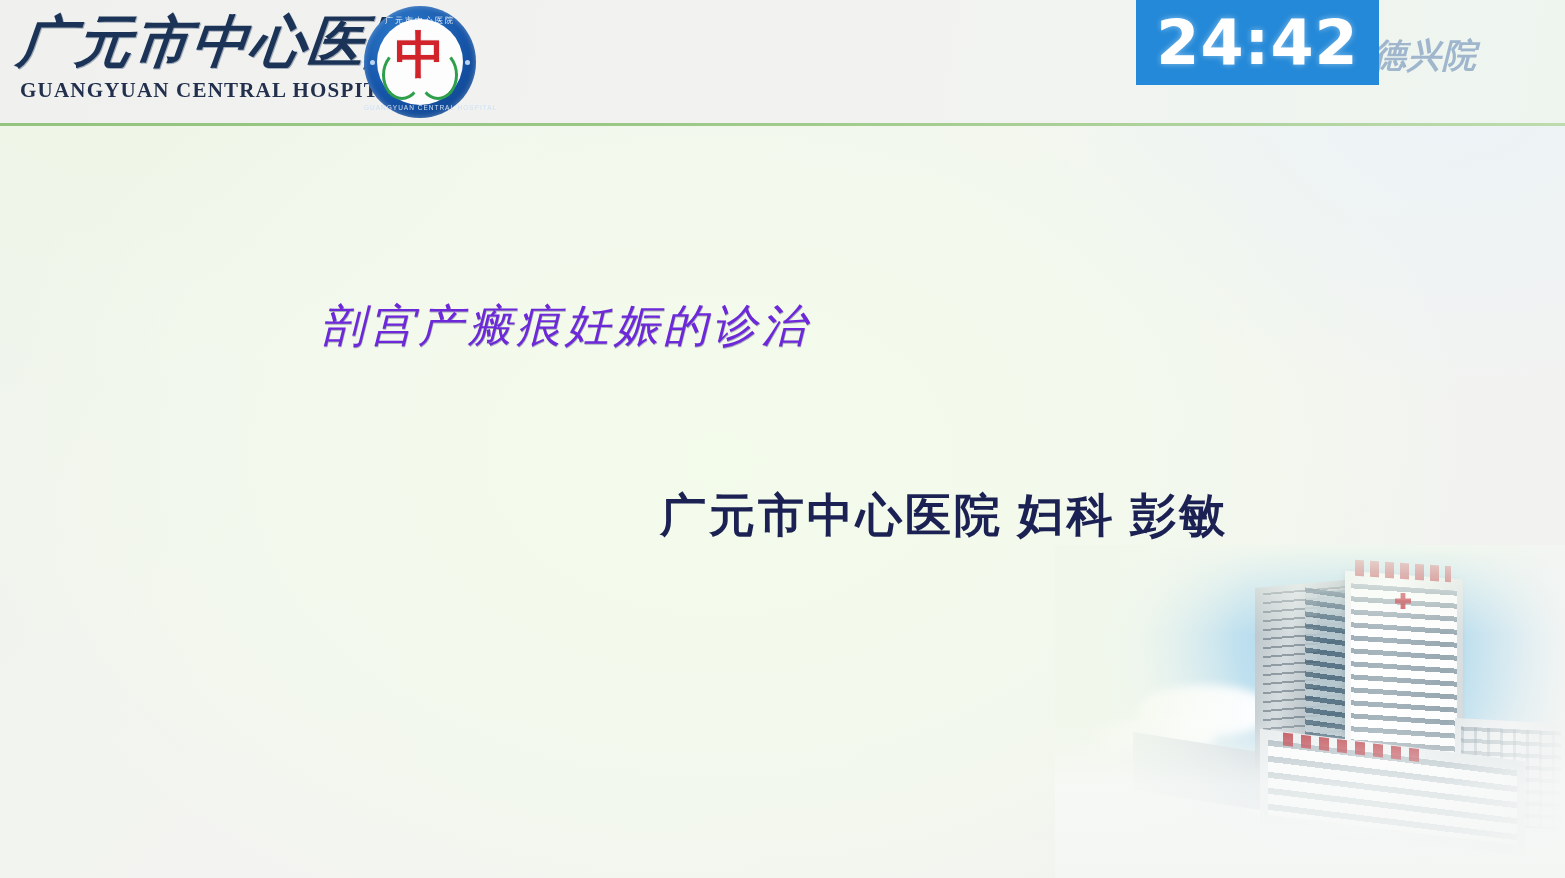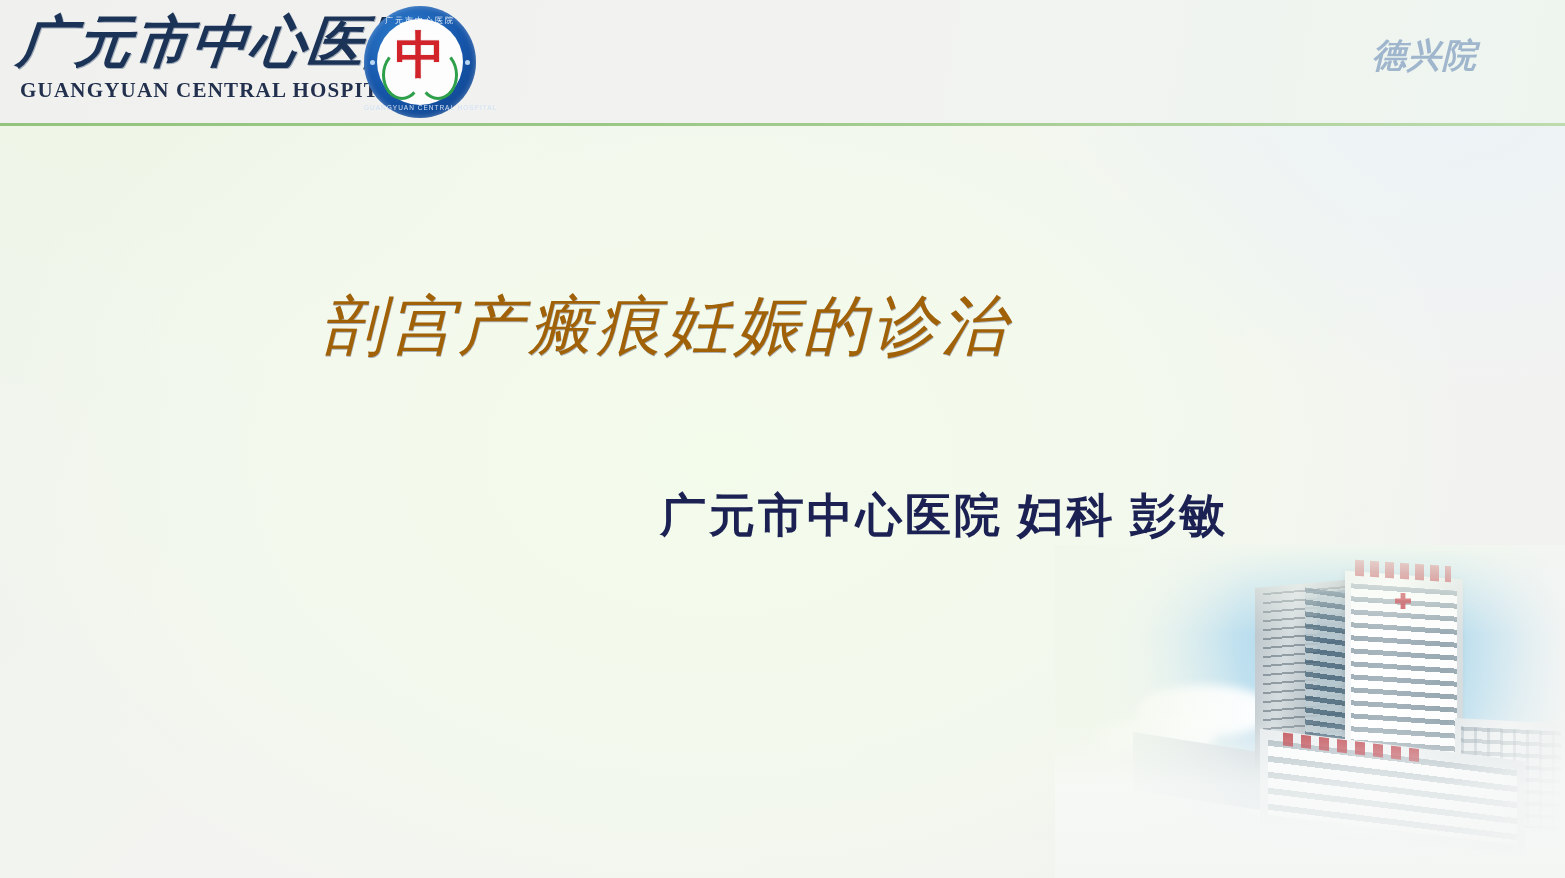--- a/index.html
+++ b/index.html
@@ -176,23 +176,23 @@
     font-weight: bold;
     letter-spacing: 1px;
     white-space: nowrap;
   }
 
   
   .slide-title {
     position: absolute;
     left: 320px; top: 288px;
     width: 700px;
-    color: #a16207;
-    font-family: "Liberation Serif", serif;
-    font-size: 65px;
+    color: #6d28d9;
+    font-family: "Liberation Serif", serif;
+    font-size: 45px;
     line-height: 76px;
     letter-spacing: 4px;
     white-space: nowrap;
     font-style: italic;
     text-shadow: 0.5px 0.5px 0 rgba(25,32,76,.35);
   }
   .slide-subtitle {
     position: absolute;
     left: 660px; top: 487px;
     width: 640px;
@@ -370,20 +370,23 @@
       <div class="emblem-laurel-l"></div>
       <div class="emblem-laurel-r"></div>
       <div class="emblem-sym">中</div>
     </div>
 
     <div class="header-rule"></div>
   </div>
 
   <div class="branch-text">德兴院</div>
 
+  <div class="timer-box">
+    <span class="timer-text">24:42</span>
+  </div>
 
   <div class="slide-title">剖宫产瘢痕妊娠的诊治</div>
 
   <div class="slide-subtitle">广元市中心医院  妇科  彭敏</div>
 
   <div class="building-wrap">
     <div class="sky"></div>
     <div class="cloud c1"></div>
     <div class="cloud c2"></div>
     <div class="cloud c3"></div>

